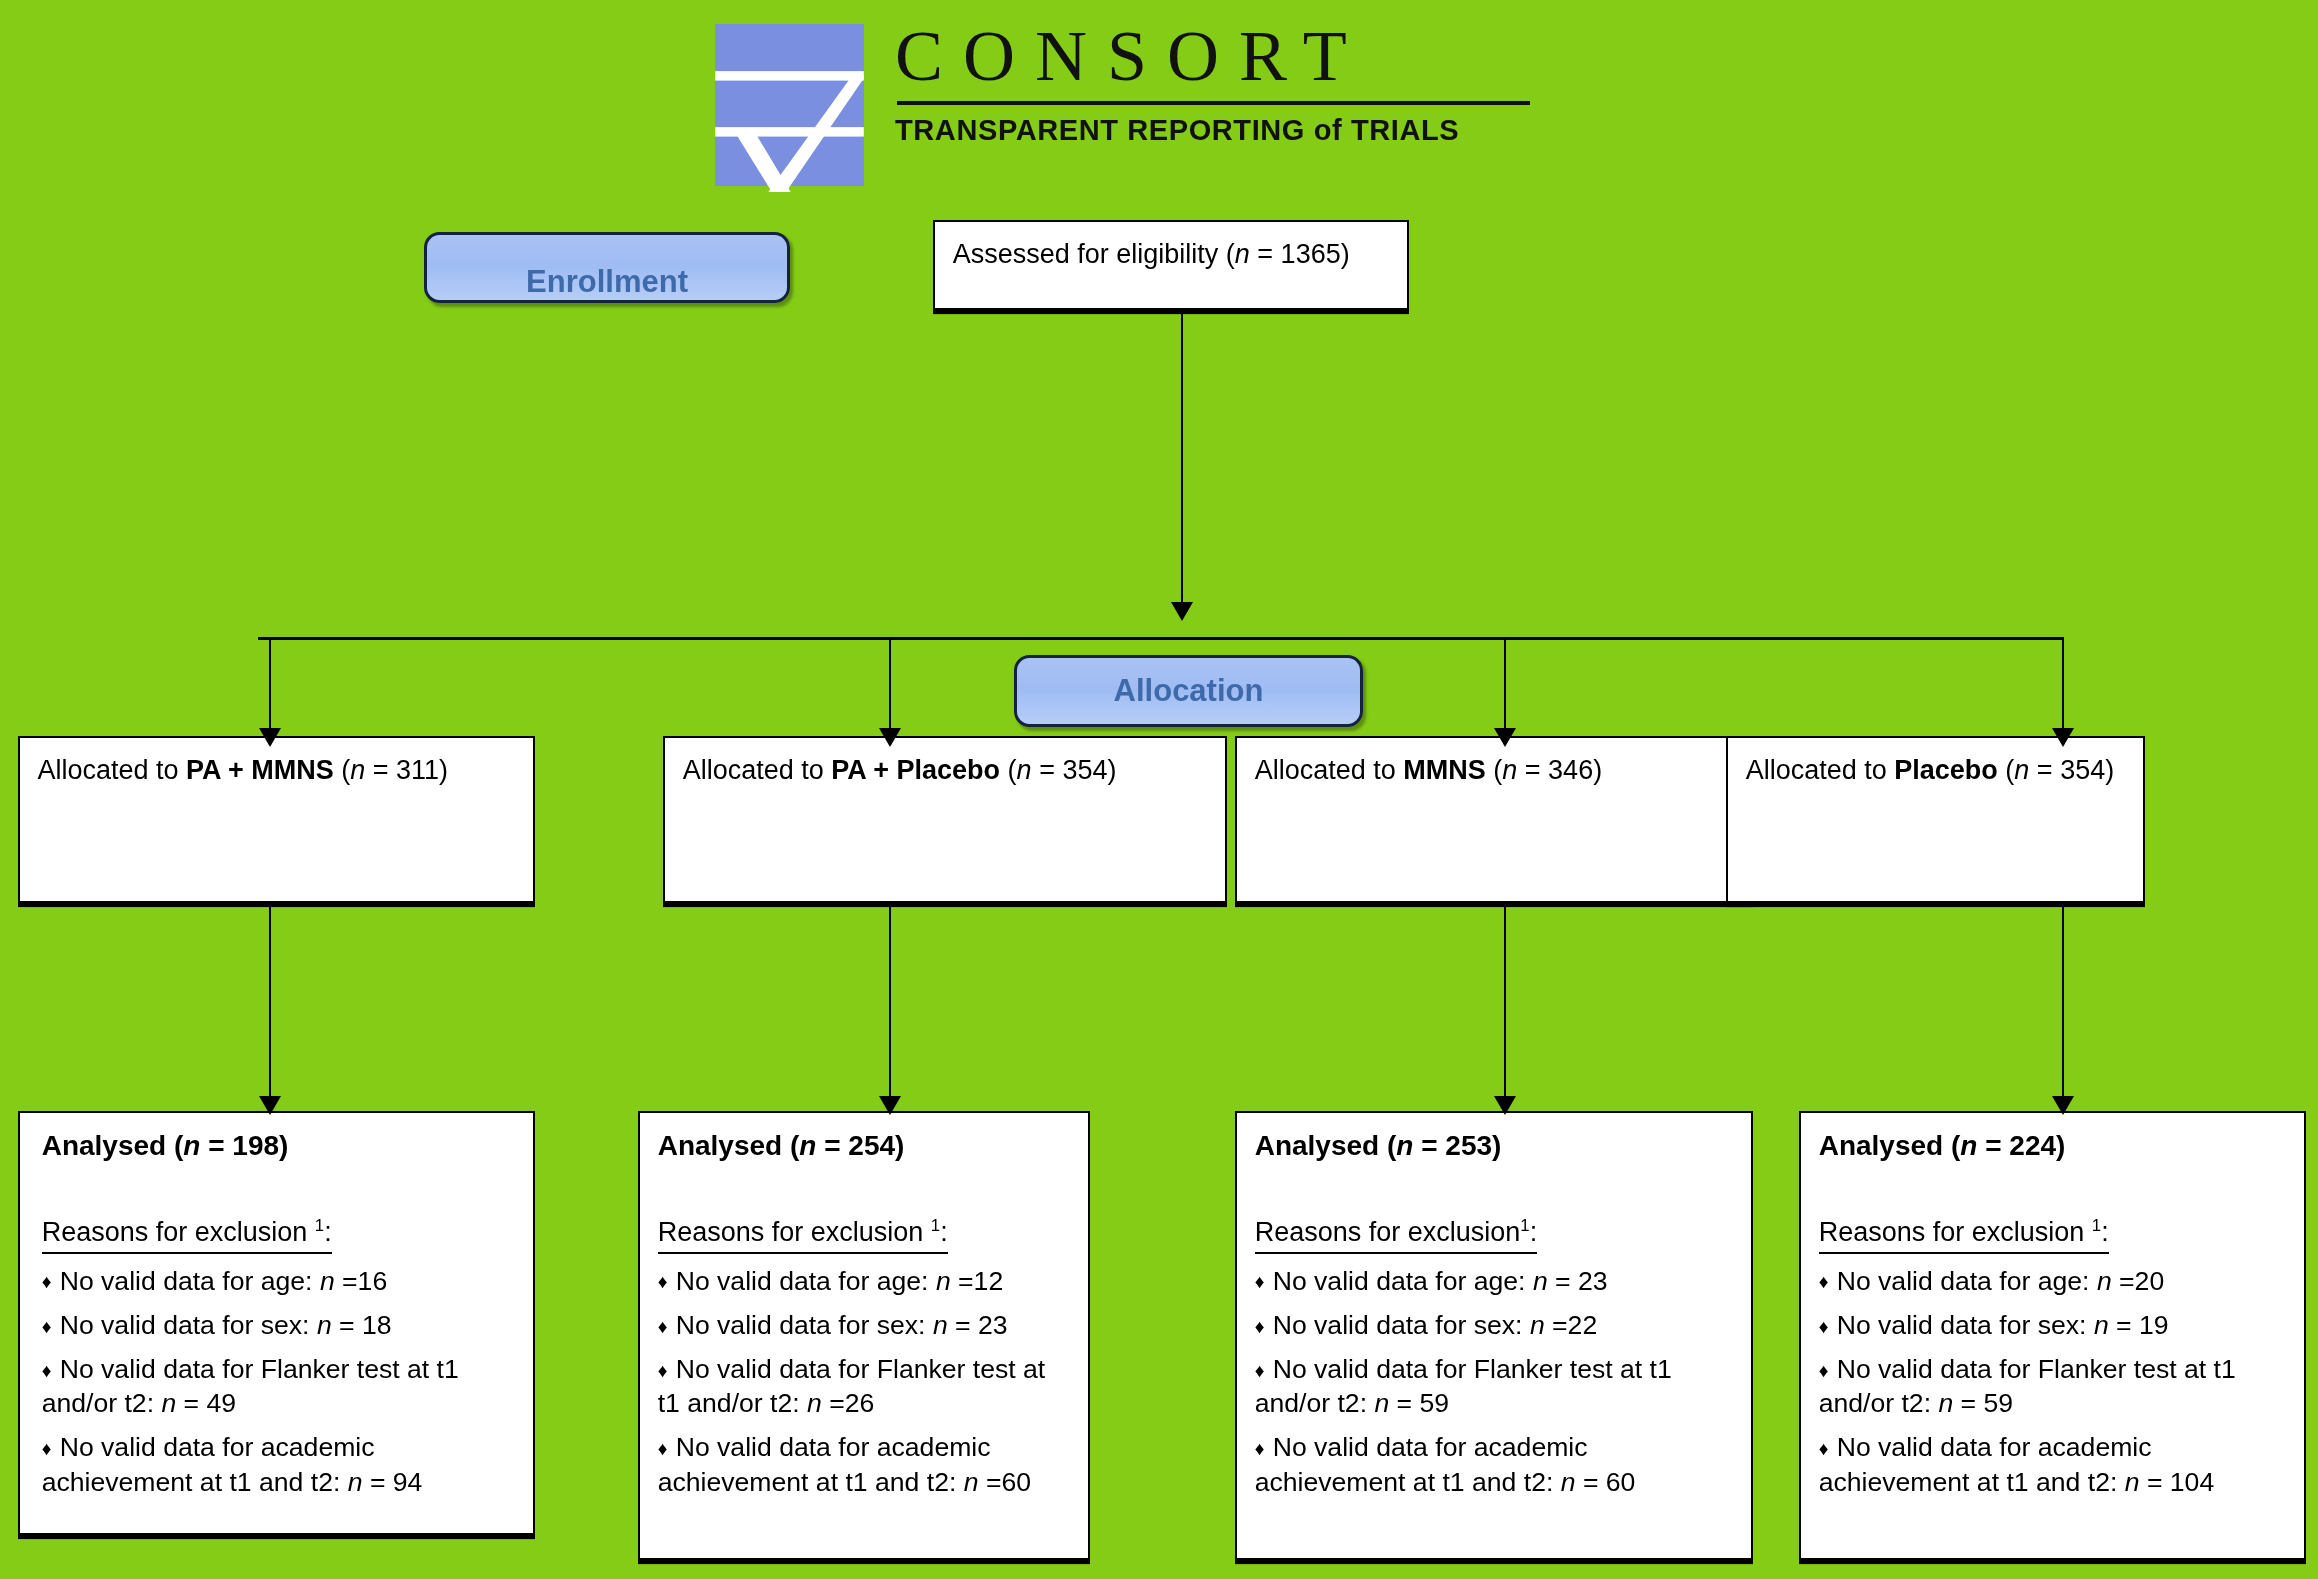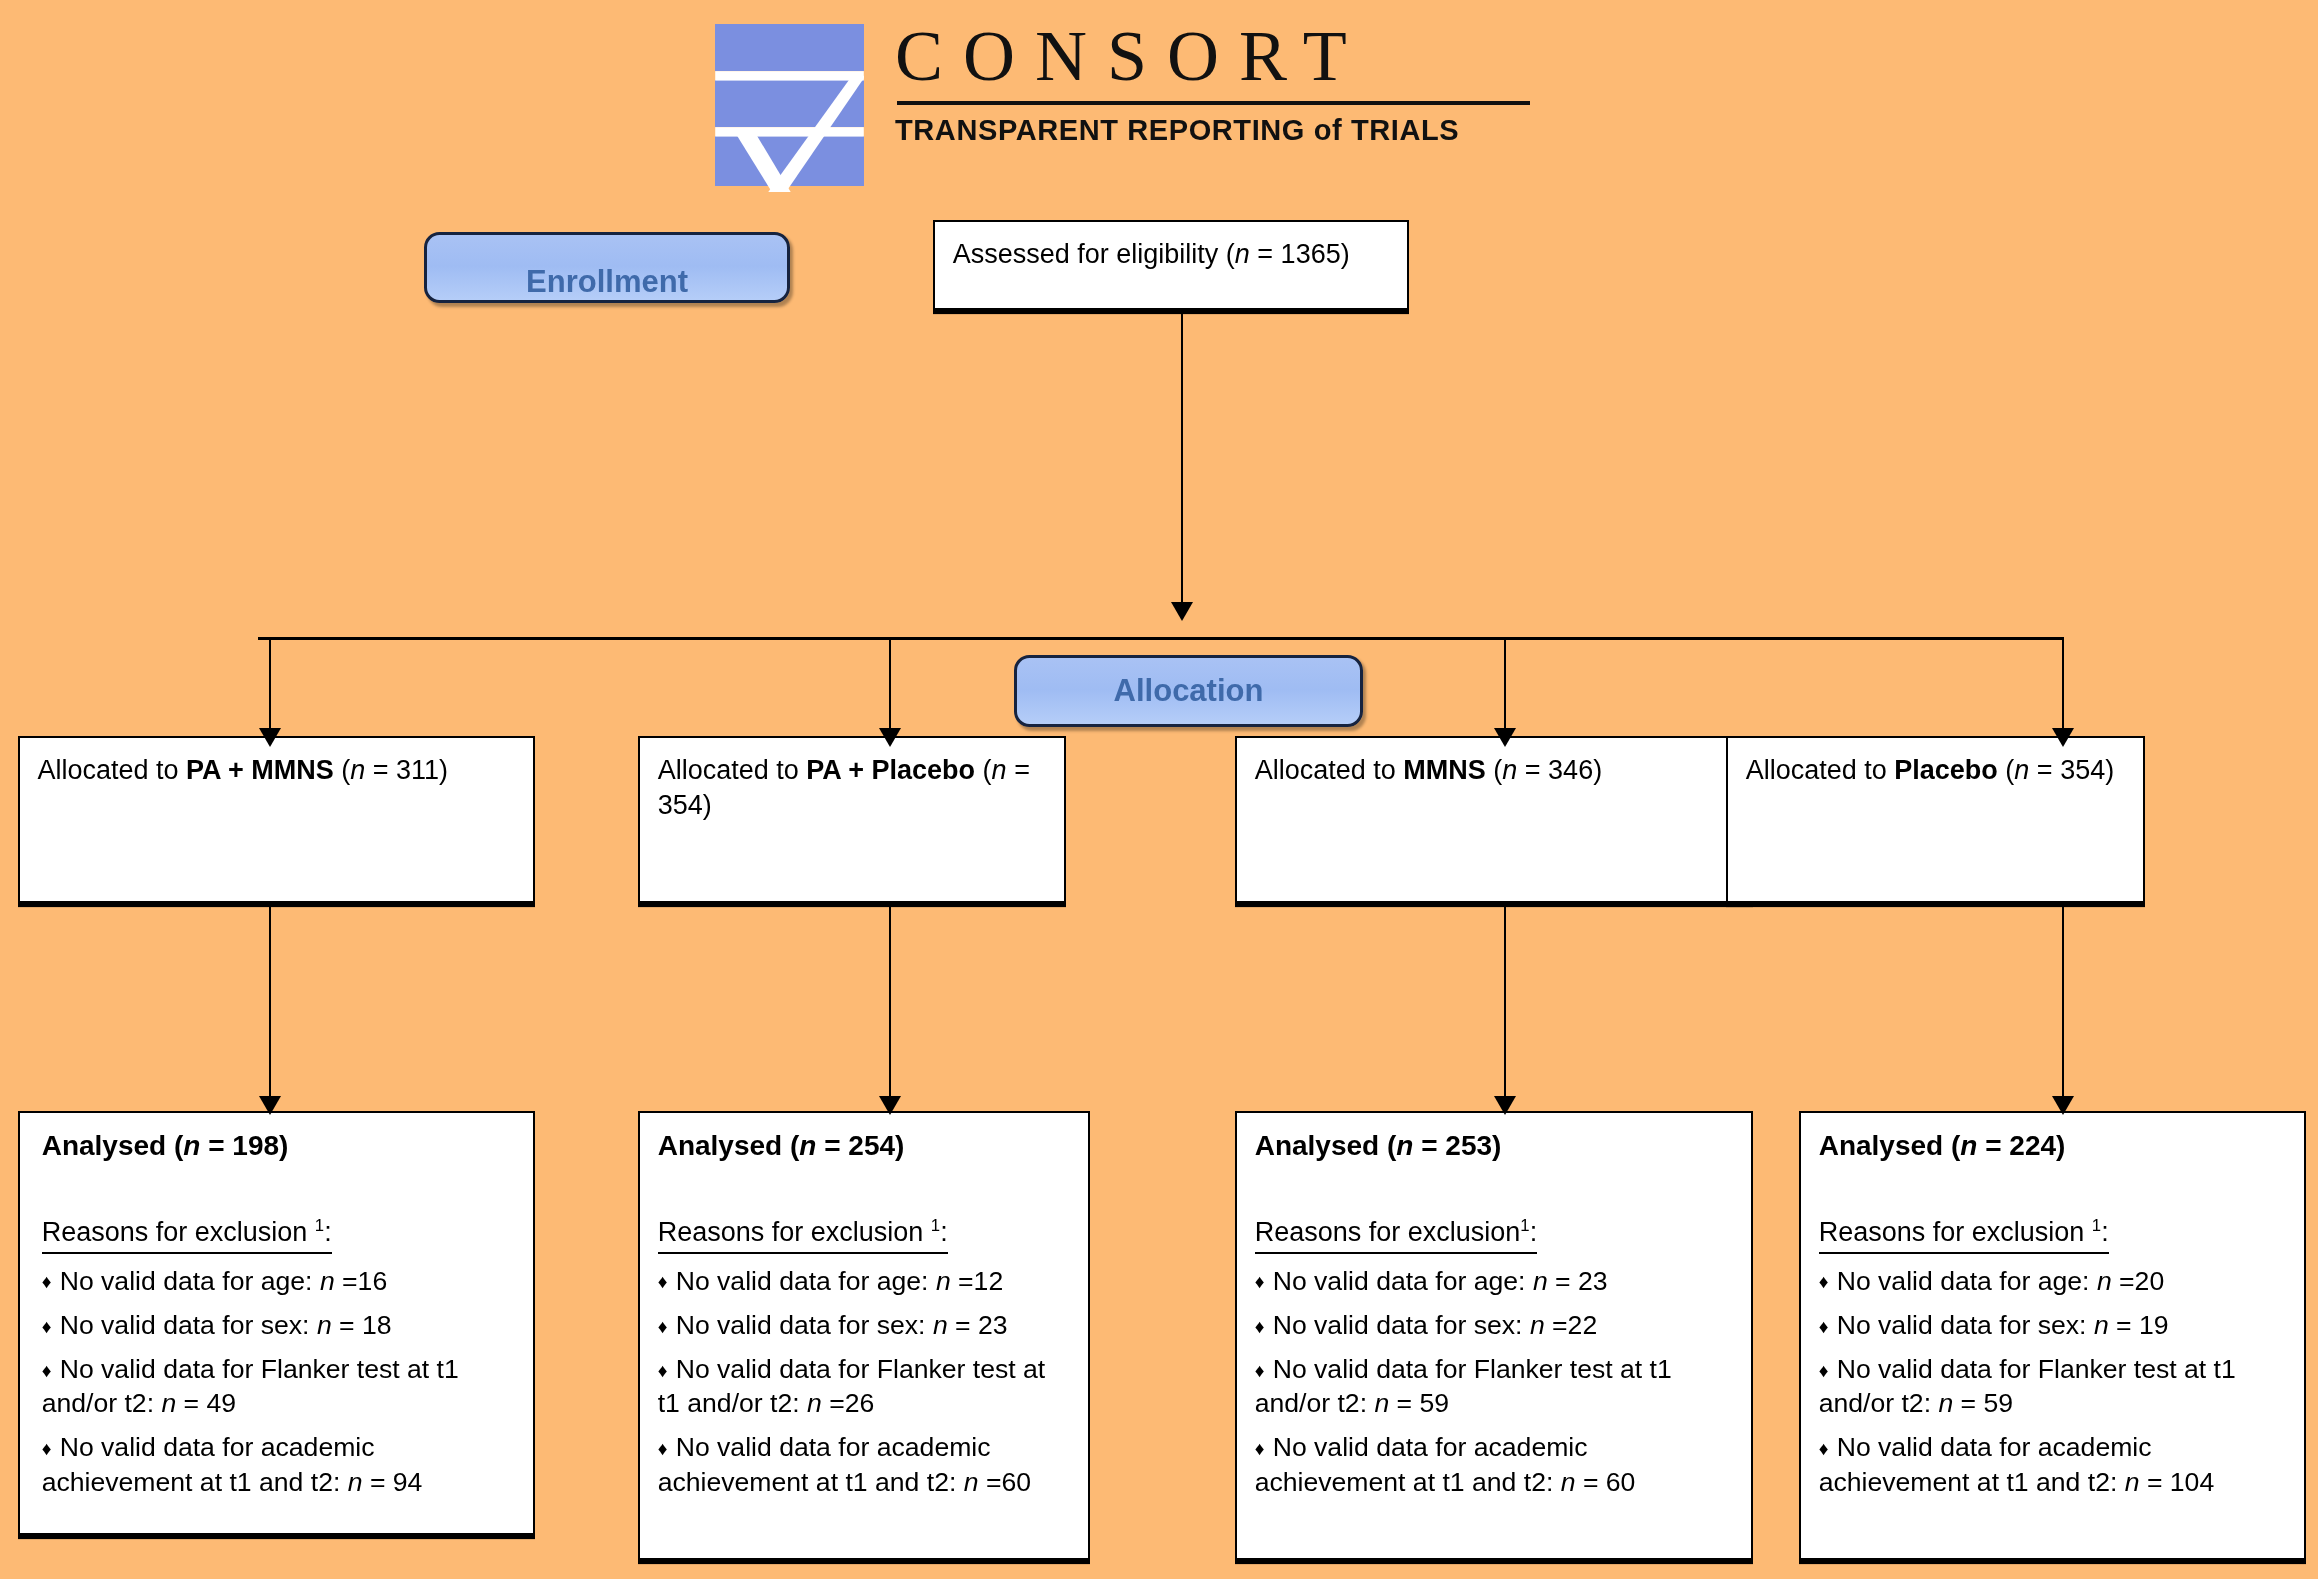--- a/index.html
+++ b/index.html
@@ -9,21 +9,21 @@
   }
   body {
     font-family: "Liberation Sans", sans-serif;
     color: #000000;
   }
 
   #page {
     position: relative;
     width: 2319px;
     height: 1579px;
-    background: #fdba74;
+    background: #84cc16;
     overflow: hidden;
   }
 
   
   .logo-wrap {
     position: absolute;
     left: 715px;
     top: 17.7px;
     width: 839px;
     height: 177px;
@@ -218,21 +218,21 @@
   <div class="arrowhead" style="left:2052px; top:728px;"></div>
 
   <div class="pill" style="left:1014px; top:655px; width:349px; height:72px; font-size:31px;">
     <span>Allocation</span>
   </div>
 
   <div class="box top-shadow" style="left:17.7px; top:736px; width:517px; height:167px;">
     <span><span>Allocated to </span><span class="bd">PA + MMNS</span><span> (</span><span class="it">n</span><span> = </span><span>311</span><span>)</span></span>
   </div>
 
-  <div class="box top-shadow" style="left:638px; top:736px; width:428px; height:167px;">
+  <div class="box top-shadow" style="left:663px; top:736px; width:564px; height:167px;">
     <span><span>Allocated to </span><span class="bd">PA + Placebo</span><span> (</span><span class="it">n</span><span> = </span><span>354</span><span>)</span></span>
   </div>
 
   <div class="box top-shadow" style="left:1235px; top:736px; width:518px; height:167px;">
     <span><span>Allocated to </span><span class="bd">MMNS</span><span> (</span><span class="it">n</span><span> = </span><span>346</span><span>)</span></span>
   </div>
 
   <div class="box top-shadow" style="left:1726px; top:736px; width:419px; height:167px;">
     <span><span>Allocated to </span><span class="bd">Placebo</span><span>  (</span><span class="it">n</span><span> = </span><span>354</span><span>)</span></span>
   </div>

